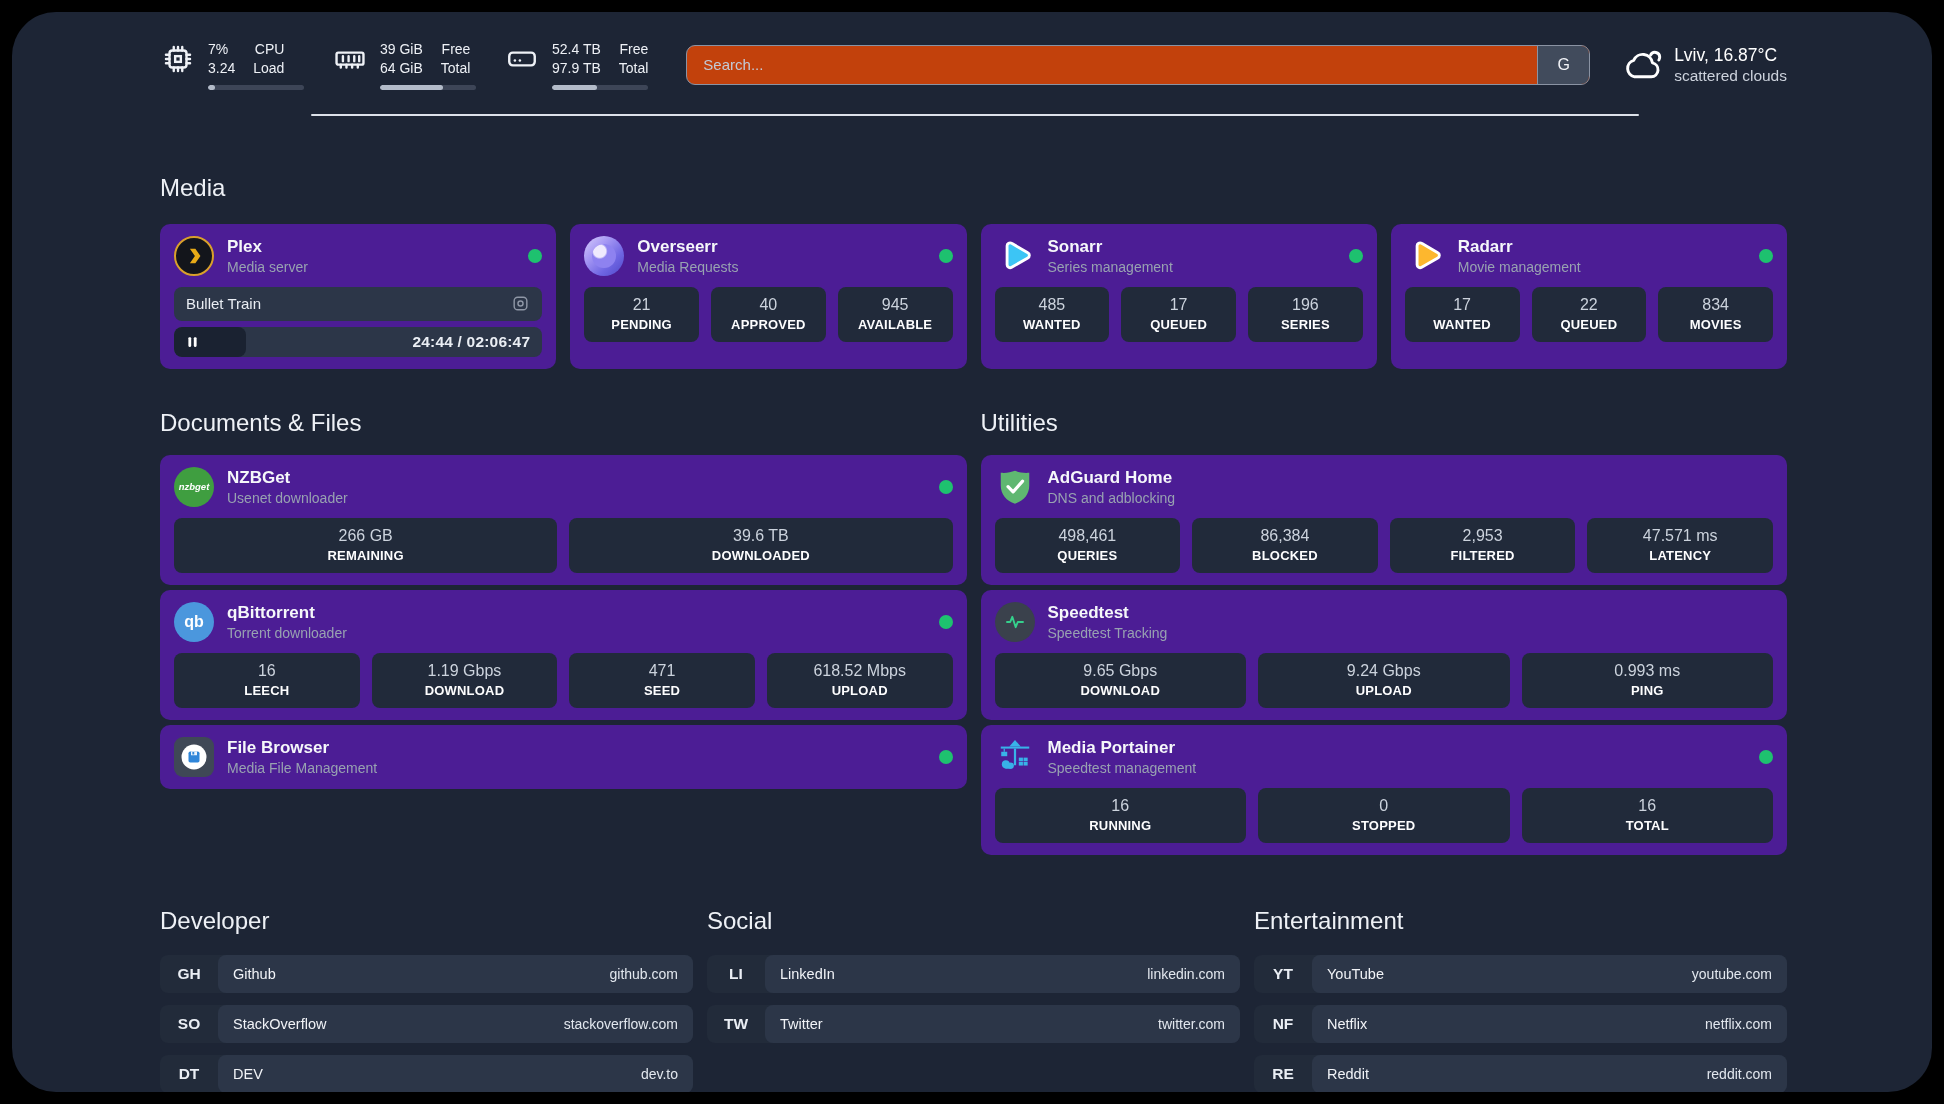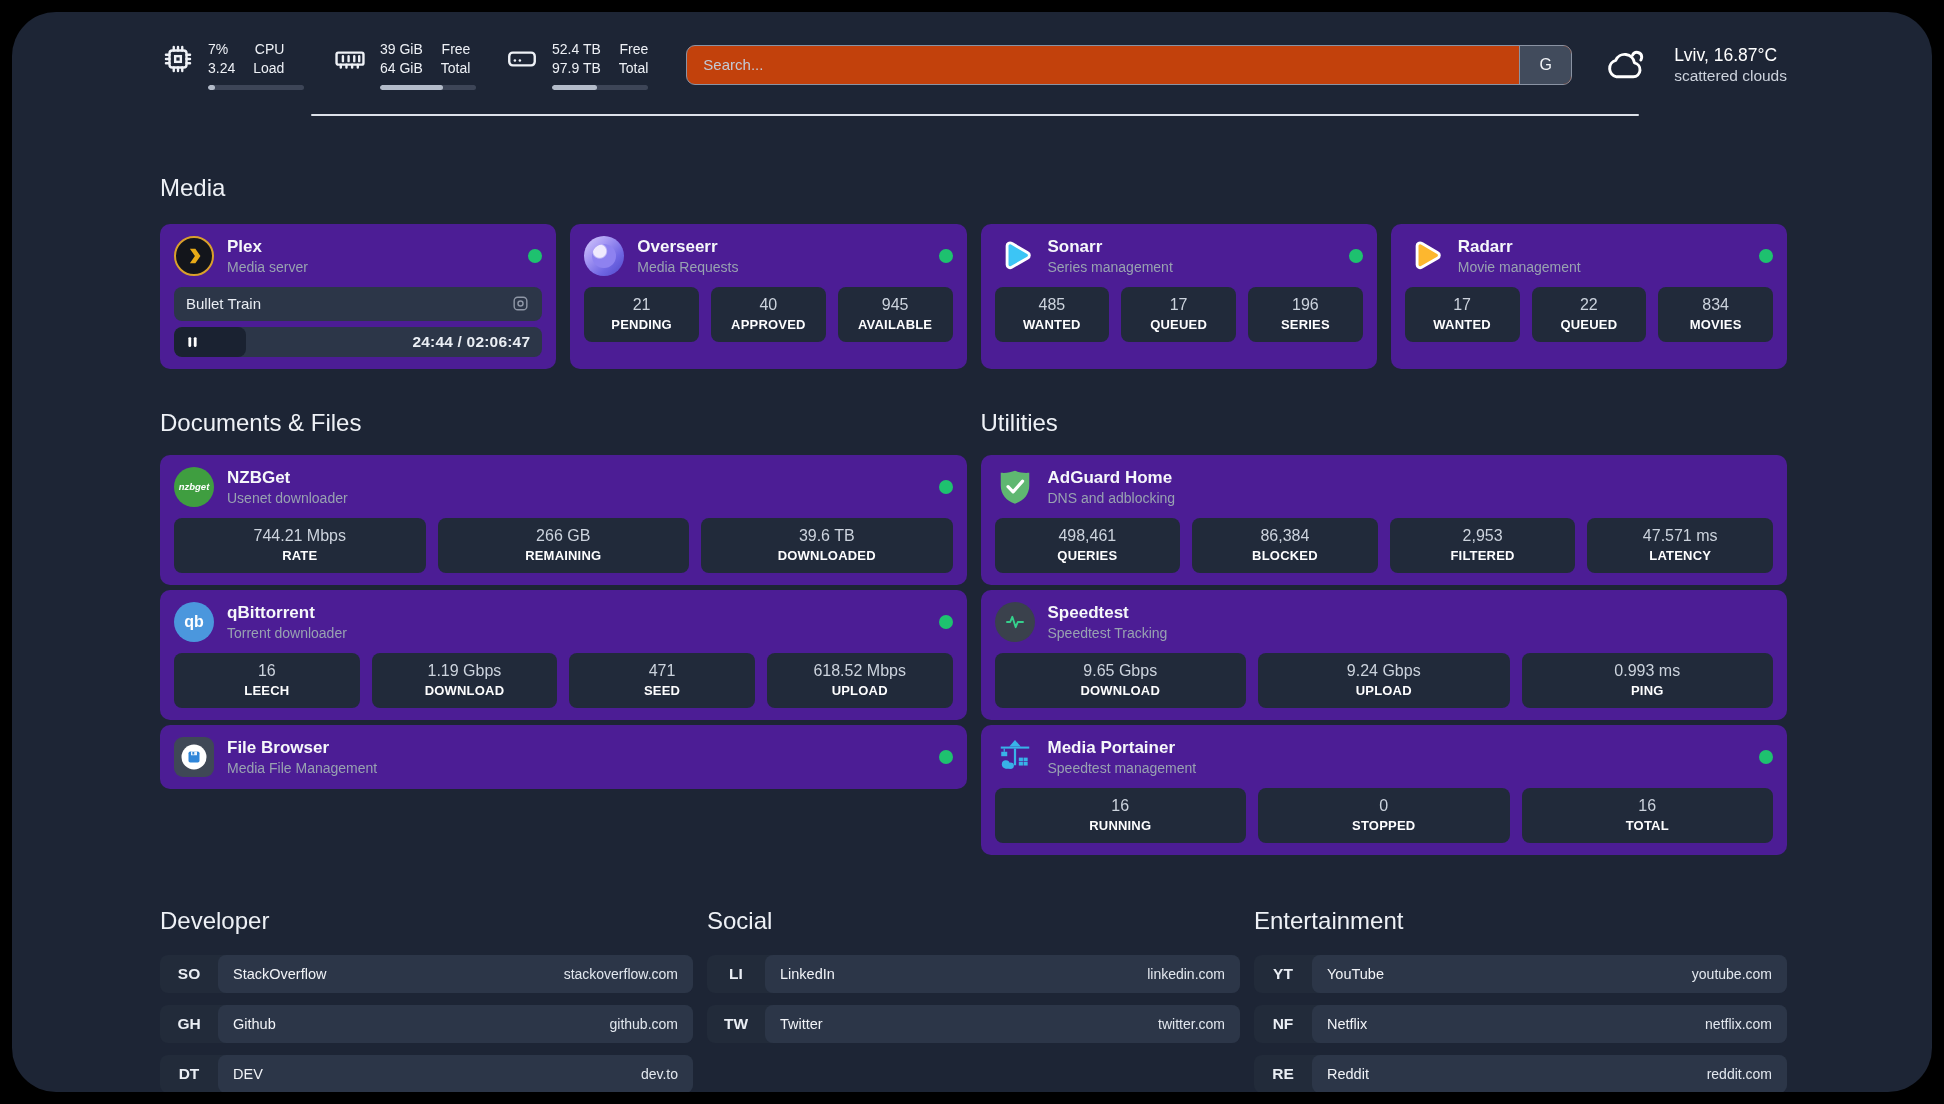--- a/index.html
+++ b/index.html
@@ -21,21 +21,21 @@
   .sys-fill { height:100%; border-radius:3px; background:#b3bbc9; }
 
   .searchbar { flex:1; height:40px; margin:0 30px 0 10px; background:#c2410c; border:1.5px solid #8a93a3;
                border-radius:9px; display:flex; align-items:center; overflow:hidden; }
   .searchbar input { flex:1; height:100%; background:transparent; border:none; outline:none;
                      padding:0 16px; color:#e8ecf2; font-size:15px; font-family:inherit; }
   .searchbar input::placeholder { color:#c3cad6; }
   .search-btn { width:52px; height:100%; background:#414b5c; border-left:1.5px solid #8a93a3;
                 color:#f2f4f8; font-size:16px; display:flex; align-items:center; justify-content:center; cursor:pointer; }
 
-  .weather { display:flex; align-items:center; gap:24px; color:#fff; }
+  .weather { display:flex; align-items:center; gap:6px; color:#fff; }
   .weather-icon svg { width:48px; height:38px; }
   .weather-loc { font-size:17.5px; }
   .weather-cond { font-size:15.5px; color:#ccd2dc; margin-top:1px; }
 
   .divider { margin:24px 148px 0 151px; height:2px; background:#dde1e9; border-radius:1px; }
 
   
   .section-title { font-size:24px; font-weight:500; color:#eef1f6; }
   .media-title { margin-top:58px; }
   .media-grid { margin-top:22px; display:grid; grid-template-columns:repeat(4,1fr); gap:14px; }
@@ -341,24 +341,20 @@
                 <span>nzbget</span>
               </div>
             <div class="app-text">
               <div class="app-title">NZBGet</div>
               <div class="app-desc">Usenet downloader</div>
             </div>
             <div class="status-dot"></div>
           </div>
           <div class="stats">
             <div class="stat">
-              <div class="stat-value">744.21 Mbps</div>
-              <div class="stat-label">RATE</div>
-            </div>
-            <div class="stat">
               <div class="stat-value">266 GB</div>
               <div class="stat-label">REMAINING</div>
             </div>
             <div class="stat">
               <div class="stat-value">39.6 TB</div>
               <div class="stat-label">DOWNLOADED</div>
             </div>
           </div>
         </div>
 
@@ -516,31 +512,31 @@
         </div>
       </div>
     </div>
 
     <div class="bookmarks">
 
       <div>
         <div class="section-title">Developer</div>
         <div class="bm-rows">
           <div class="bm-row">
+            <div class="bm-abbr">GH</div>
+            <div class="bm-pill">
+              <span class="bm-name">Github</span>
+              <span class="bm-url">github.com</span>
+            </div>
+          </div>
+          <div class="bm-row">
             <div class="bm-abbr">SO</div>
             <div class="bm-pill">
               <span class="bm-name">StackOverflow</span>
               <span class="bm-url">stackoverflow.com</span>
-            </div>
-          </div>
-          <div class="bm-row">
-            <div class="bm-abbr">GH</div>
-            <div class="bm-pill">
-              <span class="bm-name">Github</span>
-              <span class="bm-url">github.com</span>
             </div>
           </div>
           <div class="bm-row">
             <div class="bm-abbr">DT</div>
             <div class="bm-pill">
               <span class="bm-name">DEV</span>
               <span class="bm-url">dev.to</span>
             </div>
           </div>
         </div>

